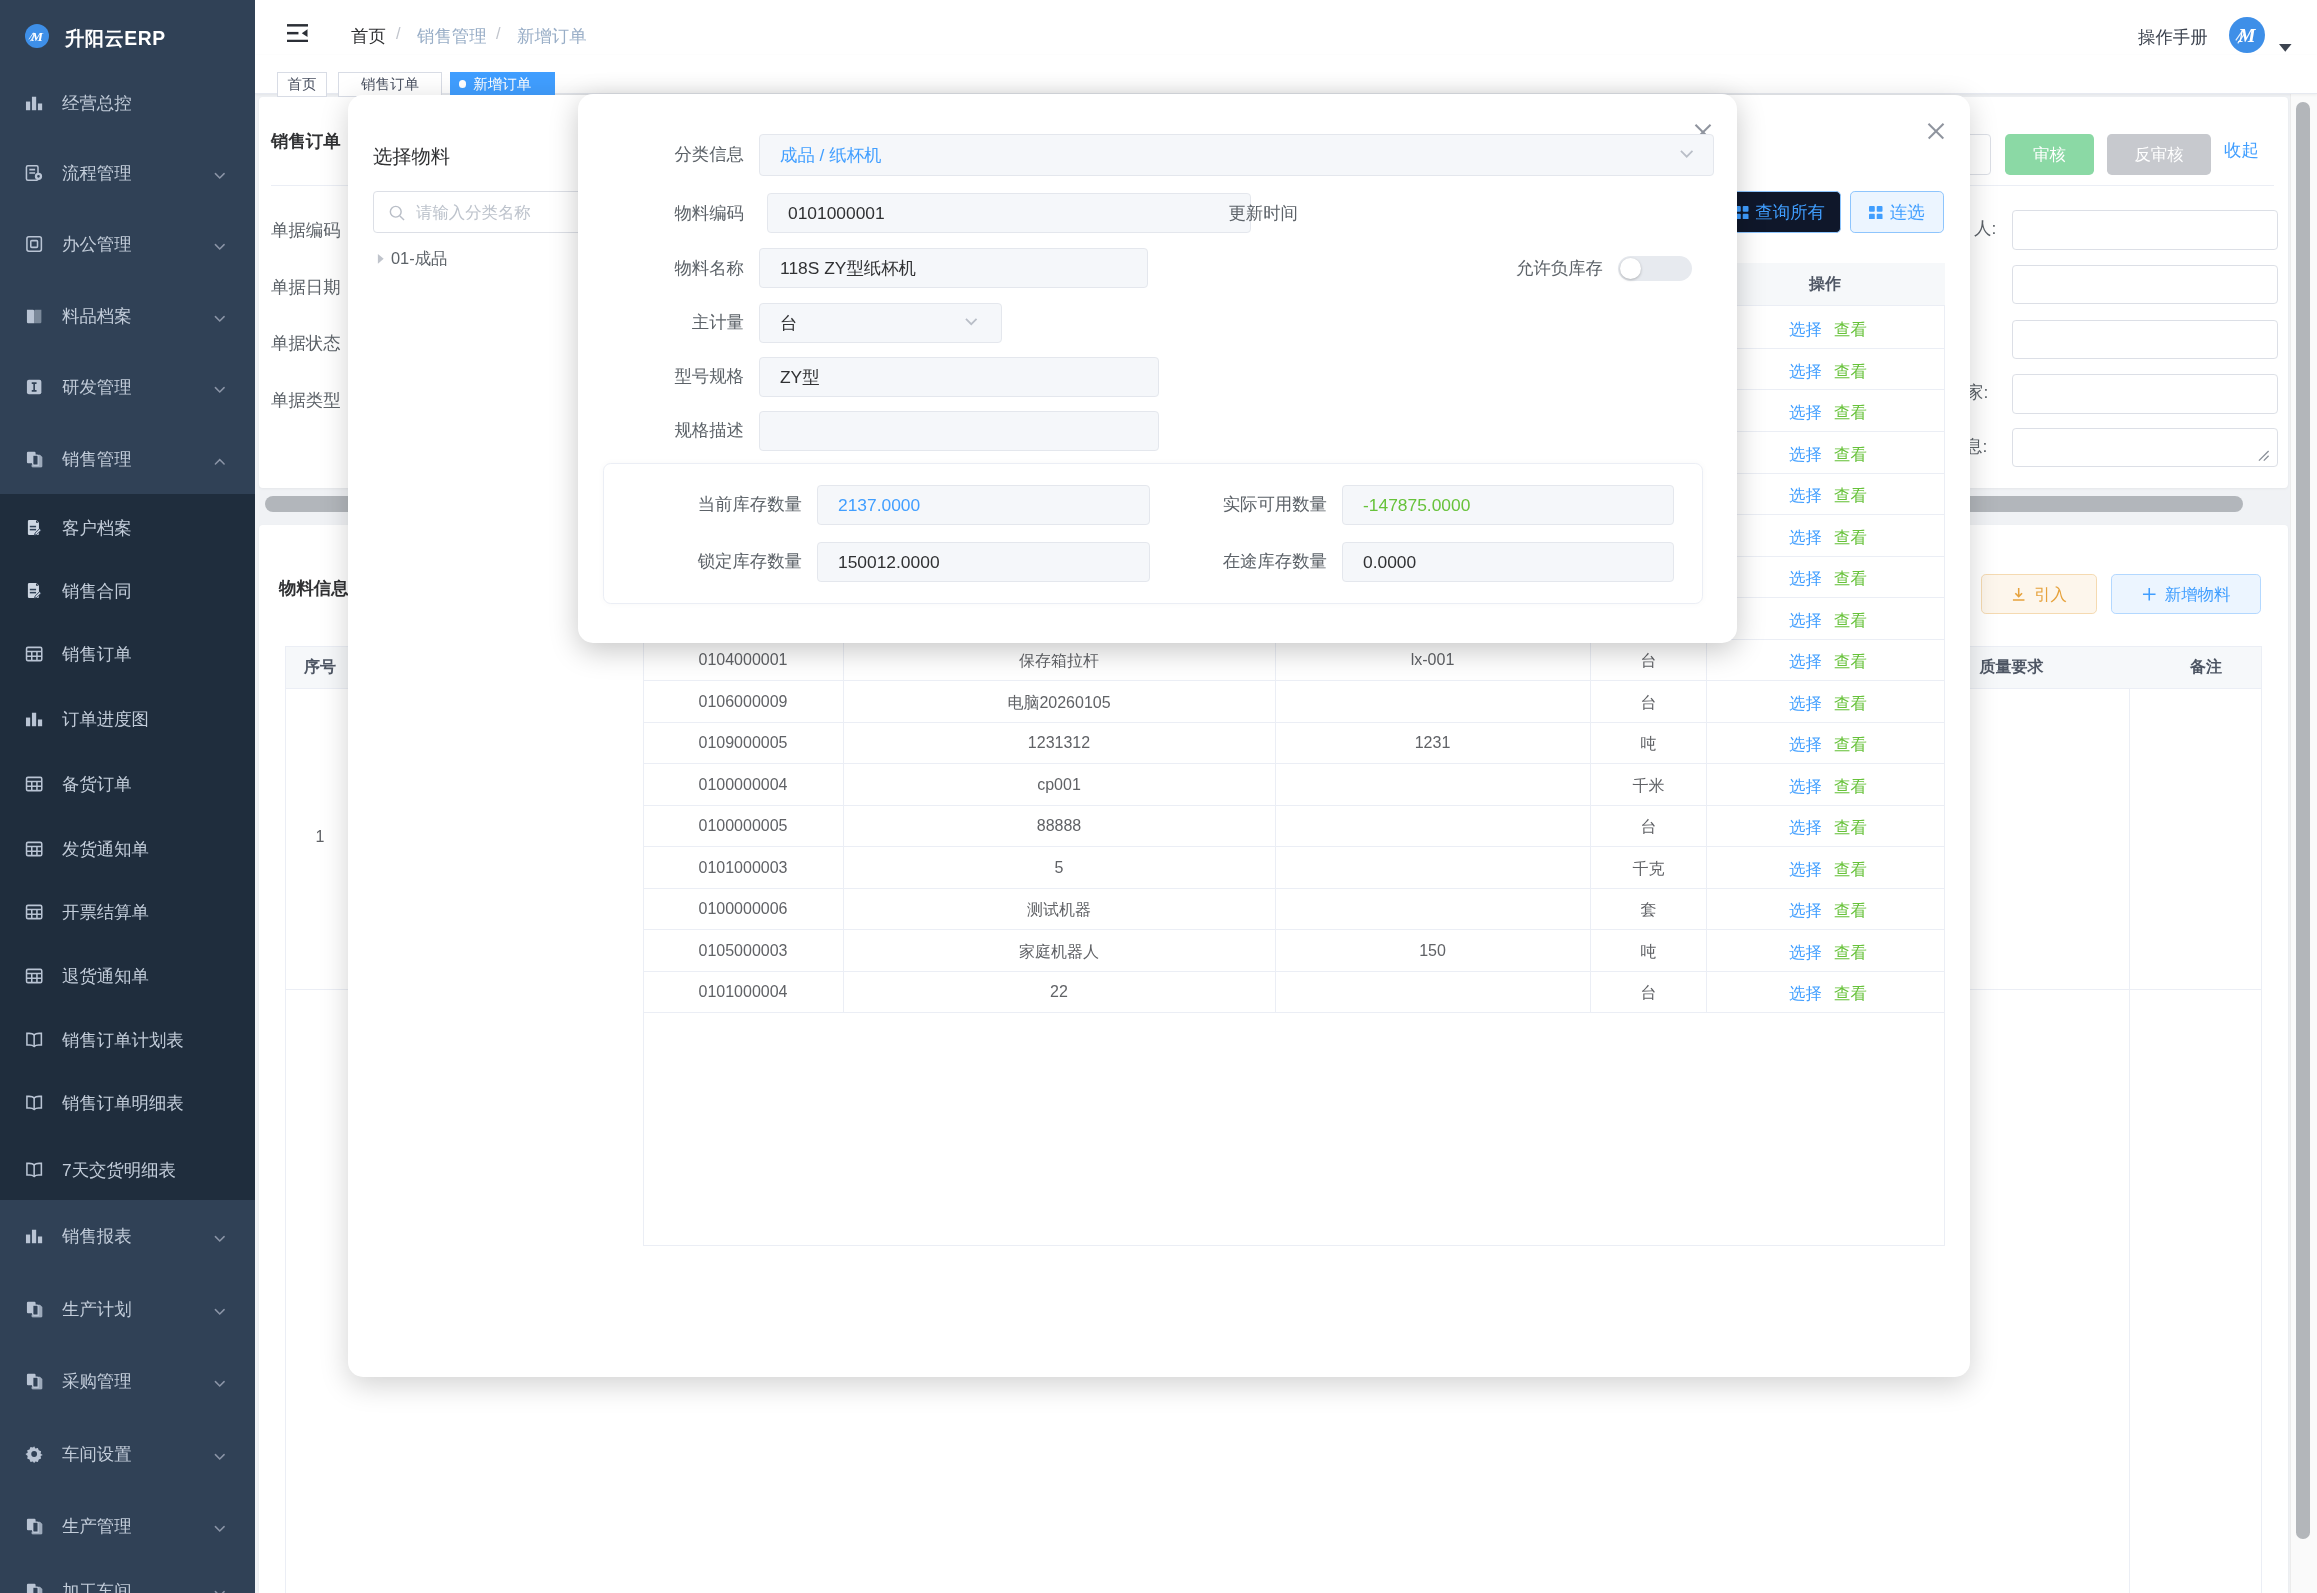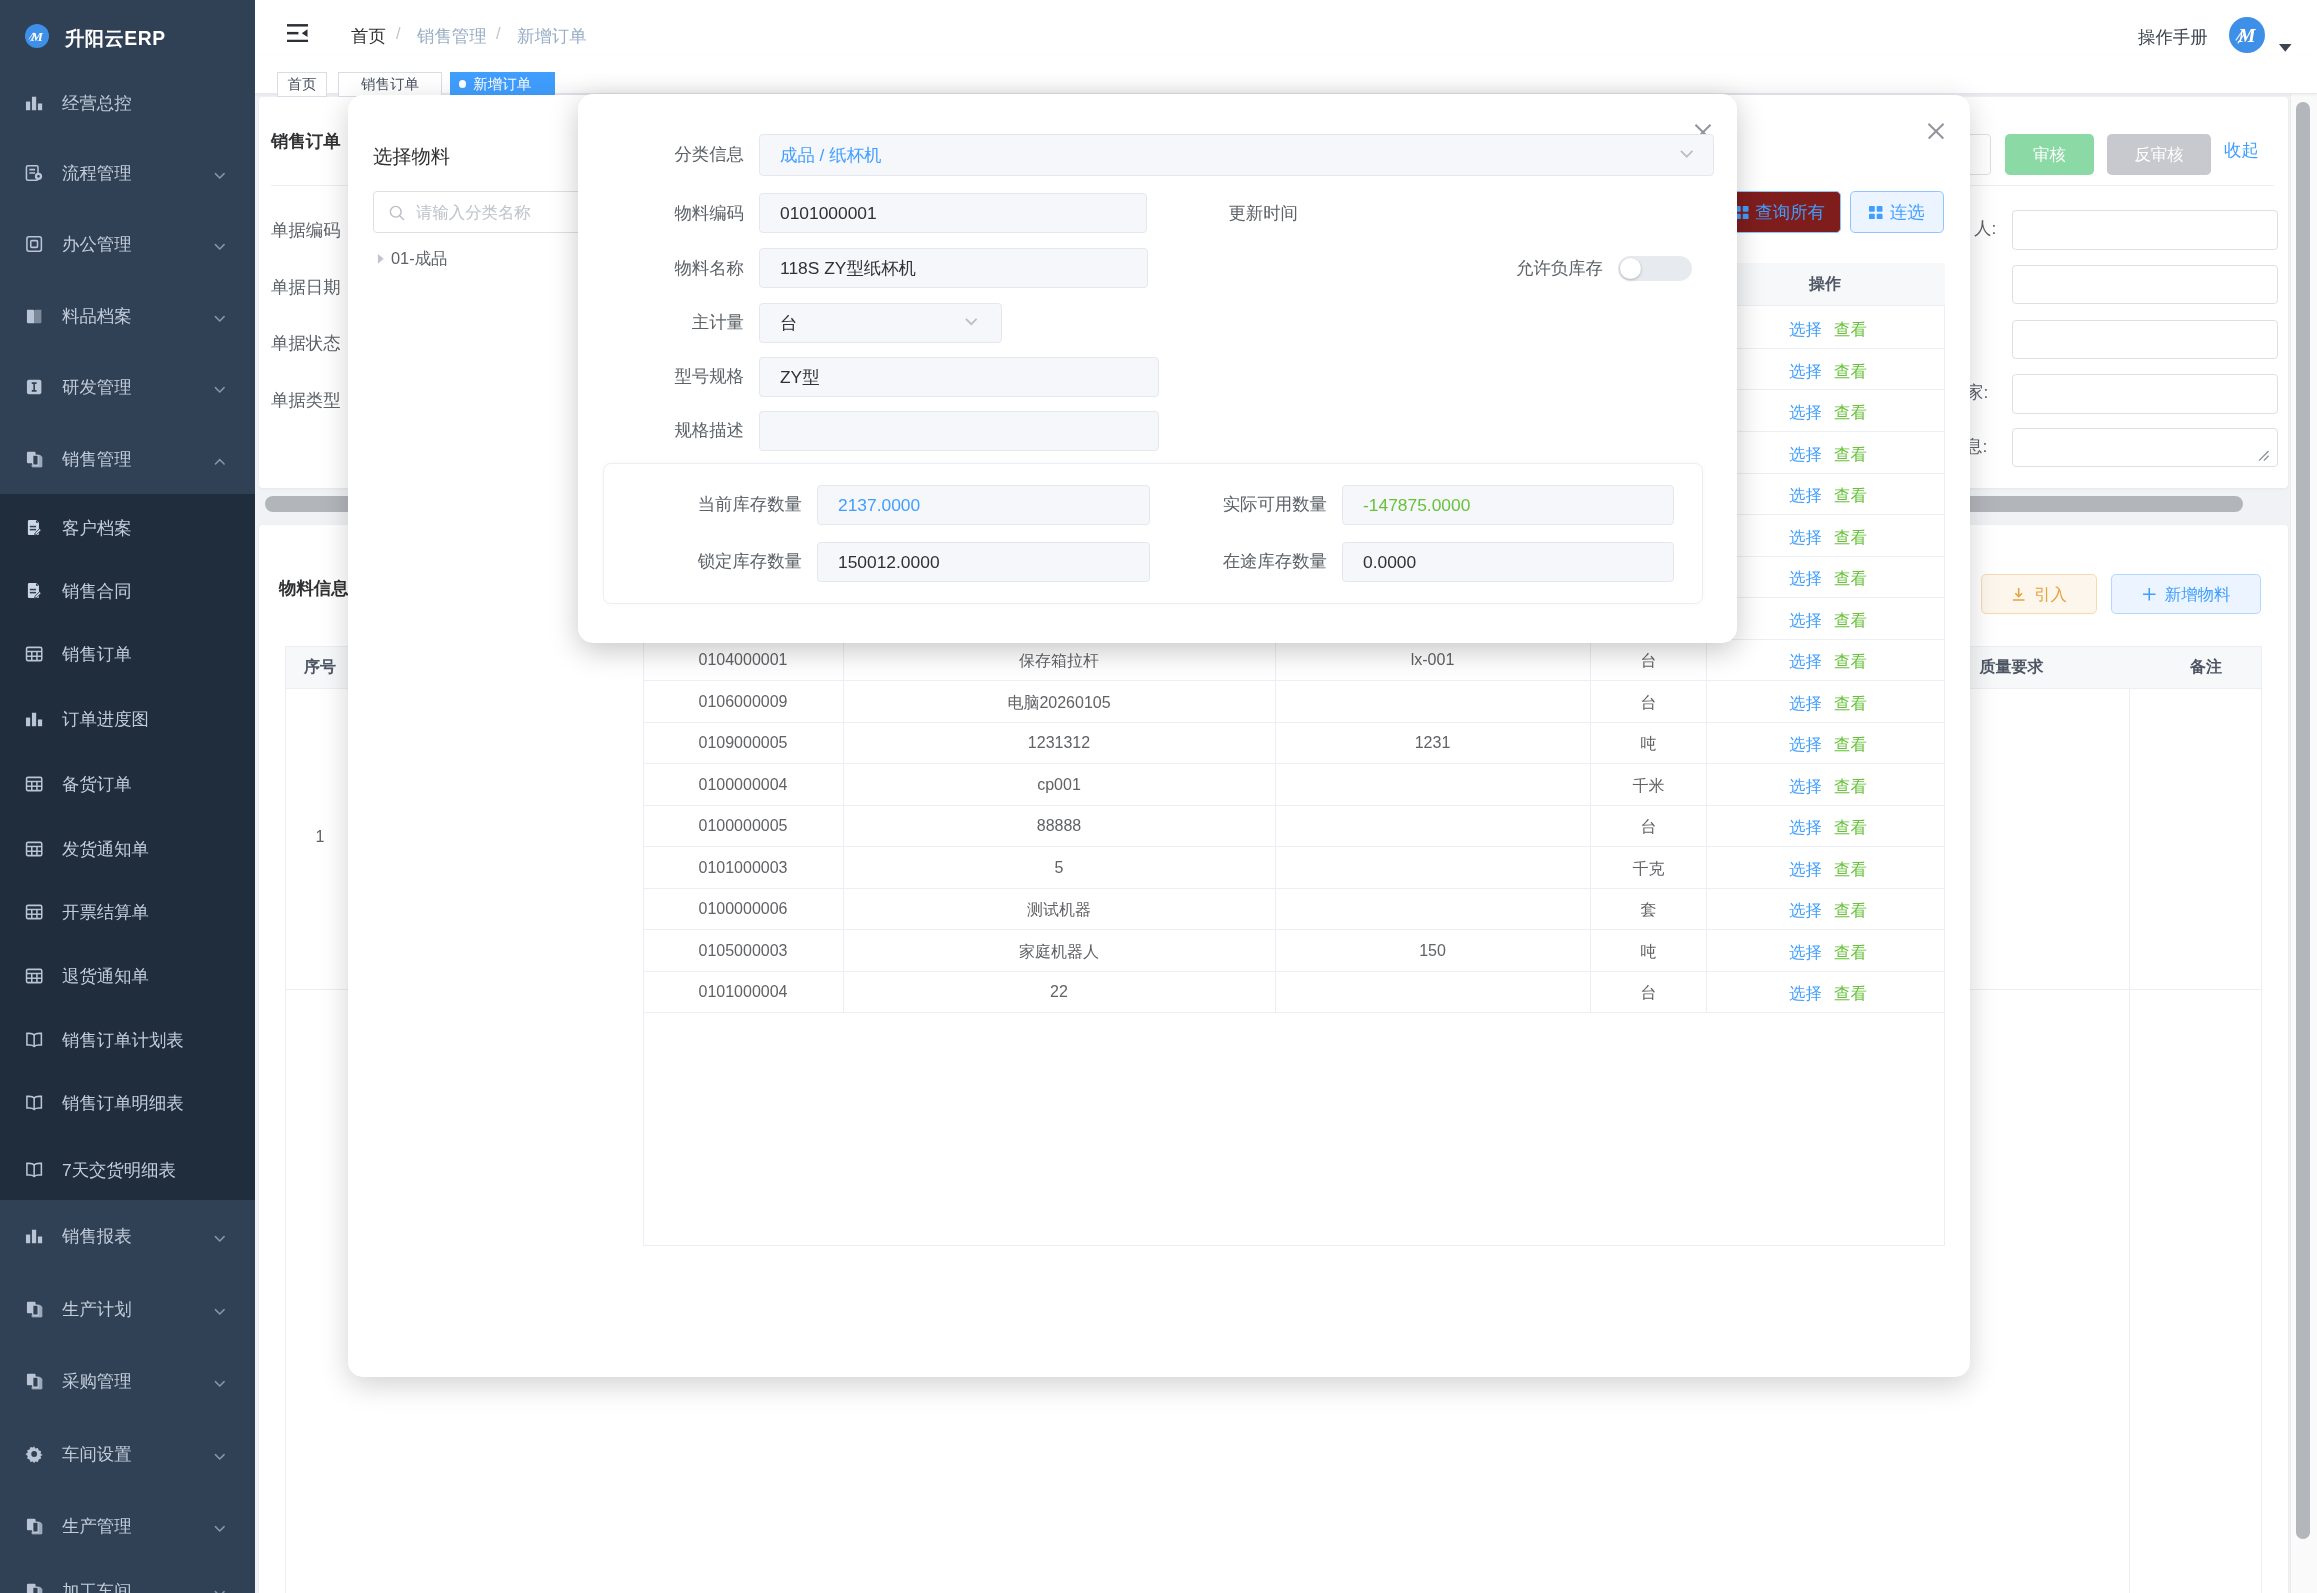--- a/index.html
+++ b/index.html
@@ -375,21 +375,21 @@
           <circle cx="7" cy="7" r="5.6"></circle>
           <path d="M11.3 11.3L15.6 15.6"></path>
         </g>
       </svg>
       <div style="position:absolute;left:42px;top:9.7px;font-size:16.4px;color:#bdc3cc">请输入分类名称</div>
     </div>
 <svg class="abs" style="left:27px;top:158px" width="11.6" height="11.6" viewBox="0 0 12 12">
       <path d="M3 1l6 5-6 5z" fill="#c0c4cc"></path>
     </svg>
 <div class="abs" style="left:43px;top:153px;font-size:16.4px;color:#5c6268">01-成品</div>
-<div class="btn" style="left:1371px;top:96px;width:122px;height:42px;line-height:41px;font-size:17.4px;background:#7f1d1d;border:1px solid #8ec5fd;color:#409eff"><svg width="13.5" height="13.5" viewBox="0 0 14 14" style="vertical-align:-1px;margin-right:6.8px">
+<div class="btn" style="left:1371px;top:96px;width:122px;height:42px;line-height:41px;font-size:17.4px;background:#0f172a;border:1px solid #8ec5fd;color:#409eff"><svg width="13.5" height="13.5" viewBox="0 0 14 14" style="vertical-align:-1px;margin-right:6.8px">
         <g fill="#409eff">
           <rect x="0" y="0" width="6" height="6" rx="1"></rect>
           <rect x="8" y="0" width="6" height="6" rx="1"></rect>
           <rect x="0" y="8" width="6" height="6" rx="1"></rect>
           <rect x="8" y="8" width="6" height="6" rx="1"></rect>
         </g>
       </svg>查询所有</div>
 <div class="btn" style="left:1502px;top:96px;width:94px;height:42px;line-height:41px;font-size:17.4px;background:#ecf5ff;border:1px solid #8ec5fd;color:#409eff"><svg width="13.5" height="13.5" viewBox="0 0 14 14" style="vertical-align:-1px;margin-right:6.8px">
         <g fill="#409eff">
           <rect x="0" y="0" width="6" height="6" rx="1"></rect>
@@ -492,21 +492,21 @@
 <div class="abs" style="left:1486px;top:888px;font-size:16.4px;color:#67c23a">查看</div>
 </div>
 <div class="modal" style="left:578px;top:94px;width:1159px;height:549px;box-shadow:0 7.7px 29px rgba(0,0,0,.22)">
 <div class="x" style="left:1114px;top:27px"></div>
 <div class="lbl" style="left:-46px;top:48px;width:212px;text-align:right">分类信息</div>
 <div class="ginp" style="left:181px;top:40px;width:955px;height:42px;line-height:41px;color:#409eff">成品 / 纸杯机</div>
 <svg class="abs" style="left:1101px;top:55px" width="15.4" height="11.6" viewBox="0 0 16 12">
       <path d="M2 2l6 6 6-6" fill="none" stroke="#b9bec7" stroke-width="1.8"></path>
     </svg>
 <div class="lbl" style="left:-46px;top:107px;width:212px;text-align:right">物料编码</div>
-<div class="ginp" style="left:181px;top:99px;width:388px;height:40px">0101000001</div>
+<div class="ginp" style="left:189px;top:99px;width:484px;height:40px">0101000001</div>
 <div class="lbl" style="left:508px;top:107px;width:212px;text-align:right">更新时间</div>
 <div class="lbl" style="left:-46px;top:162px;width:212px;text-align:right">物料名称</div>
 <div class="ginp" style="left:181px;top:154px;width:389px;height:40px">118S ZY型纸杯机</div>
 <div class="lbl" style="left:909px;top:162px;width:116px;text-align:right">允许负库存</div>
 <div class="abs" style="left:1040px;top:162px;width:74px;height:25px;border-radius:12.6px;background:#e7eaef"></div>
 <div class="abs" style="left:1042px;top:164px;width:21px;height:21px;border-radius:50%;background:#fff;box-shadow:0 1px 2.9px rgba(0,0,0,.25)"></div>
 <div class="lbl" style="left:-46px;top:216px;width:212px;text-align:right">主计量</div>
 <div class="ginp" style="left:181px;top:209px;width:243px;height:40px">台</div>
 <svg class="abs" style="left:386px;top:223px" width="14.5" height="10.6" viewBox="0 0 15 11">
       <path d="M2 2l5.5 5.5L13 2" fill="none" stroke="#b9bec7" stroke-width="1.8"></path>

